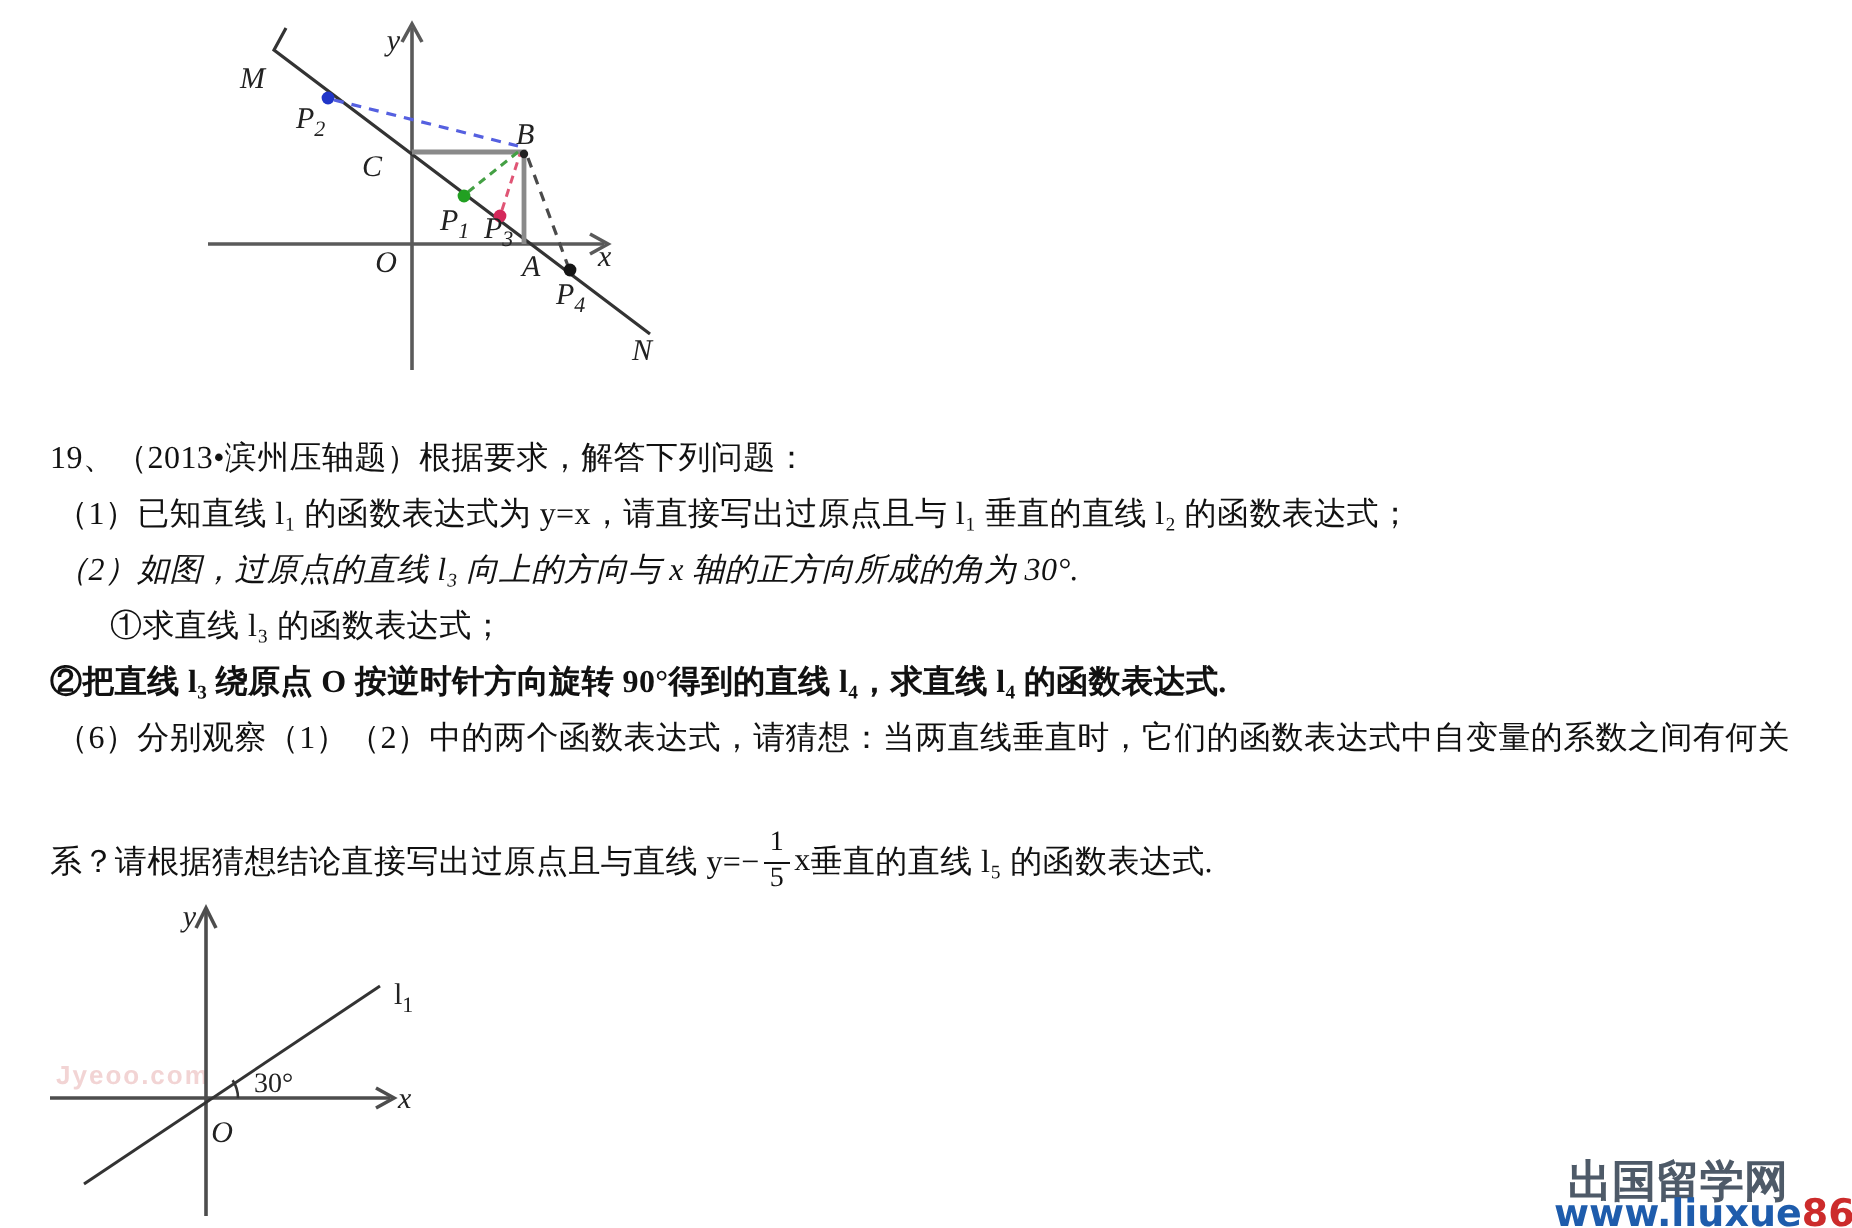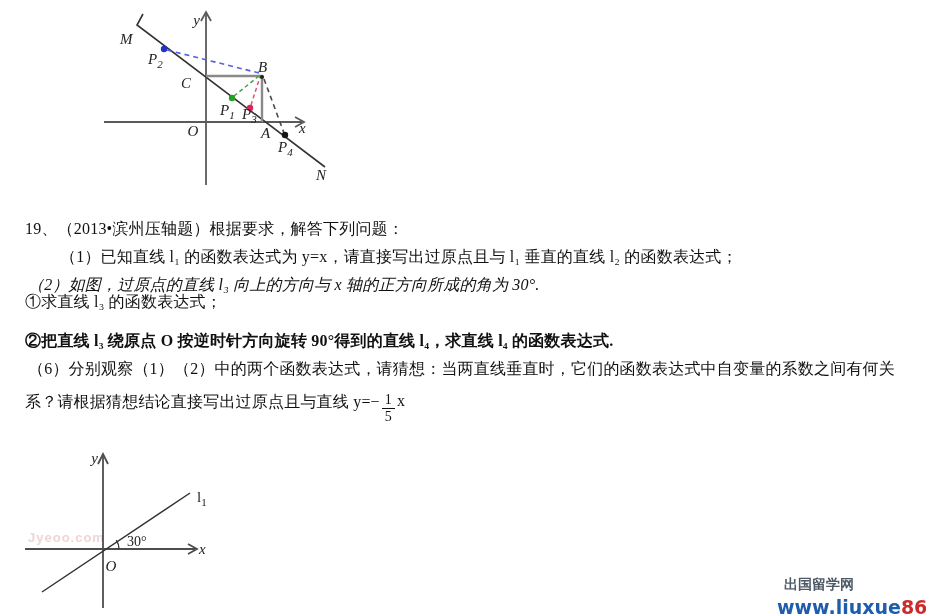--- a/index.html
+++ b/index.html
@@ -3,33 +3,33 @@
 <meta charset="utf-8">
 <style>
   html,body{margin:0;padding:0;}
   body{
     width:926px;height:614px;position:relative;background:#ffffff;overflow:hidden;
     font-family:"Liberation Serif","DejaVu Serif",serif;color:#111;
   }
   
   .tline{position:absolute;left:25px;font-size:16px;white-space:nowrap;letter-spacing:0.2px;}
   .tline.indent{left:28px;}
-  .fracline{display:flex;height:38px;}
+  .fracline{display:flex;align-items:center;height:38px;margin-top:20px;}
   .frac{display:inline-flex;flex-direction:column;align-items:center;
         font-size:14px;line-height:1.15;margin:0 2px;vertical-align:middle;}
   .frac .num{border-bottom:1.3px solid #111;padding:0 3px;}
   
   .fig{position:absolute;}
   svg text{font-family:"Liberation Serif","DejaVu Serif",serif;}
   .lbl{font-style:italic;font-size:15px;fill:#222;}
   .sub{font-size:11px;}
   .angle-lbl{font-size:14px;fill:#222;font-style:normal;}
   .wm{font-size:13px;font-weight:bold;fill:#f2d4d4;font-family:"Liberation Sans",sans-serif;letter-spacing:1px;}
   
-  .site-name{position:absolute;left:784px;top:576px;font-size:14px;font-weight:bold;
+  .site-name{position:absolute;left:784px;top:576px;font-size:22px;font-weight:bold;
              white-space:nowrap;font-family:"Liberation Sans",sans-serif;}
   .site-url{position:absolute;left:777px;top:596px;font-size:19px;font-weight:bold;
             white-space:nowrap;font-family:"DejaVu Sans",sans-serif;}
 </style>
 </head>
 <body>
 
 <div class="fig" style="left:88px;top:2px;width:240px;height:186px;">
   <svg width="240" height="186" viewBox="0 0 240 186">
 
@@ -62,32 +62,33 @@
     <text class="lbl" x="93" y="86">C</text>
     <text class="lbl" x="173" y="136">A</text>
     <text class="lbl" x="60" y="62"><tspan>P</tspan><tspan class="sub" dy="4">2</tspan></text>
     <text class="lbl" x="132" y="113"><tspan>P</tspan><tspan class="sub" dy="4">1</tspan></text>
     <text class="lbl" x="154" y="117"><tspan>P</tspan><tspan class="sub" dy="4">3</tspan></text>
     <text class="lbl" x="190" y="150"><tspan>P</tspan><tspan class="sub" dy="4">4</tspan></text>
   </svg>
 </div>
 
 <div class="tline" style="top:219px;">19、（2013•滨州压轴题）根据要求，解答下列问题：</div>
-<div class="tline indent" style="top:247px;margin-left:32px;">（1）已知直线 l₁ 的函数表达式为 y=x，请直接写出过原点且与 l₁ 垂直的直线 l₂ 的函数表达式；</div>
+<div class="tline indent" style="top:247px;">（1）已知直线 l₁ 的函数表达式为 y=x，请直接写出过原点且与 l₁ 垂直的直线 l₂ 的函数表达式；</div>
 <div class="tline indent" style="top:275px;font-style:italic;">（2）如图，过原点的直线 l₃ 向上的方向与 x 轴的正方向所成的角为 30°.</div>
-<div class="tline" style="top:292px;">①求直线 l₃ 的函数表达式；</div>
+<div class="tline" style="top:303px;margin-left:30px;">①求直线 l₃ 的函数表达式；</div>
 <div class="tline" style="top:331px;font-weight:bold;">②把直线 l₃ 绕原点 O 按逆时针方向旋转 90°得到的直线 l₄，求直线 l₄ 的函数表达式.</div>
 <div class="tline indent" style="top:359px;">（6）分别观察（1）（2）中的两个函数表达式，请猜想：当两直线垂直时，它们的函数表达式中自变量的系数之间有何关</div>
 <div class="tline fracline" style="top:392px;">
   <span>系？请根据猜想结论直接写出过原点且与直线 y=−</span>
   <span class="frac">
     <span class="num">1</span>
     <span class="den">5</span>
   </span>
   <span>x</span>
+  <span>垂直的直线 l₅ 的函数表达式.</span>
 </div>
 
 <div class="fig" style="left:14px;top:446px;width:210px;height:168px;">
   <svg width="210" height="168" viewBox="0 0 210 168">
     <text class="wm" x="14" y="96">Jyeoo.com</text>
 
     <line x1="89" y1="10" x2="89" y2="162" stroke="#4d4d4d" stroke-width="1.8"></line>
     <polyline points="84,18 89,8 94,18" fill="none" stroke="#4d4d4d" stroke-width="1.8"></polyline>
     <line x1="11" y1="103" x2="181" y2="103" stroke="#4d4d4d" stroke-width="1.8"></line>
     <polyline points="174,98 183,103 174,108" fill="none" stroke="#4d4d4d" stroke-width="1.8"></polyline>

